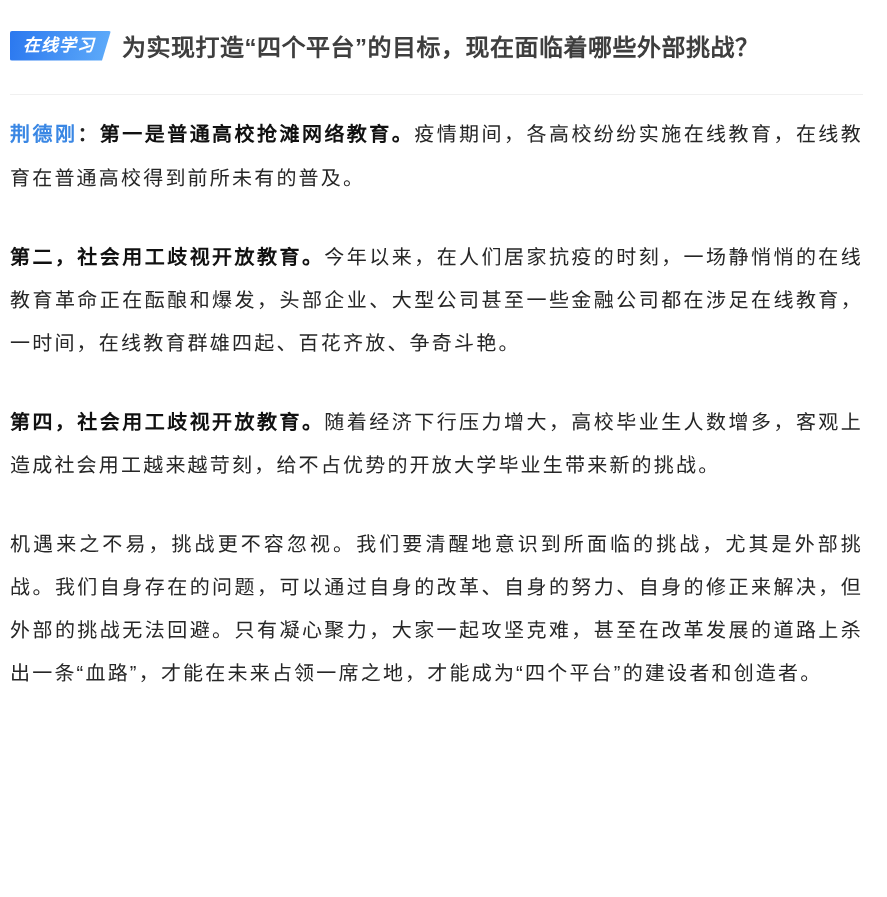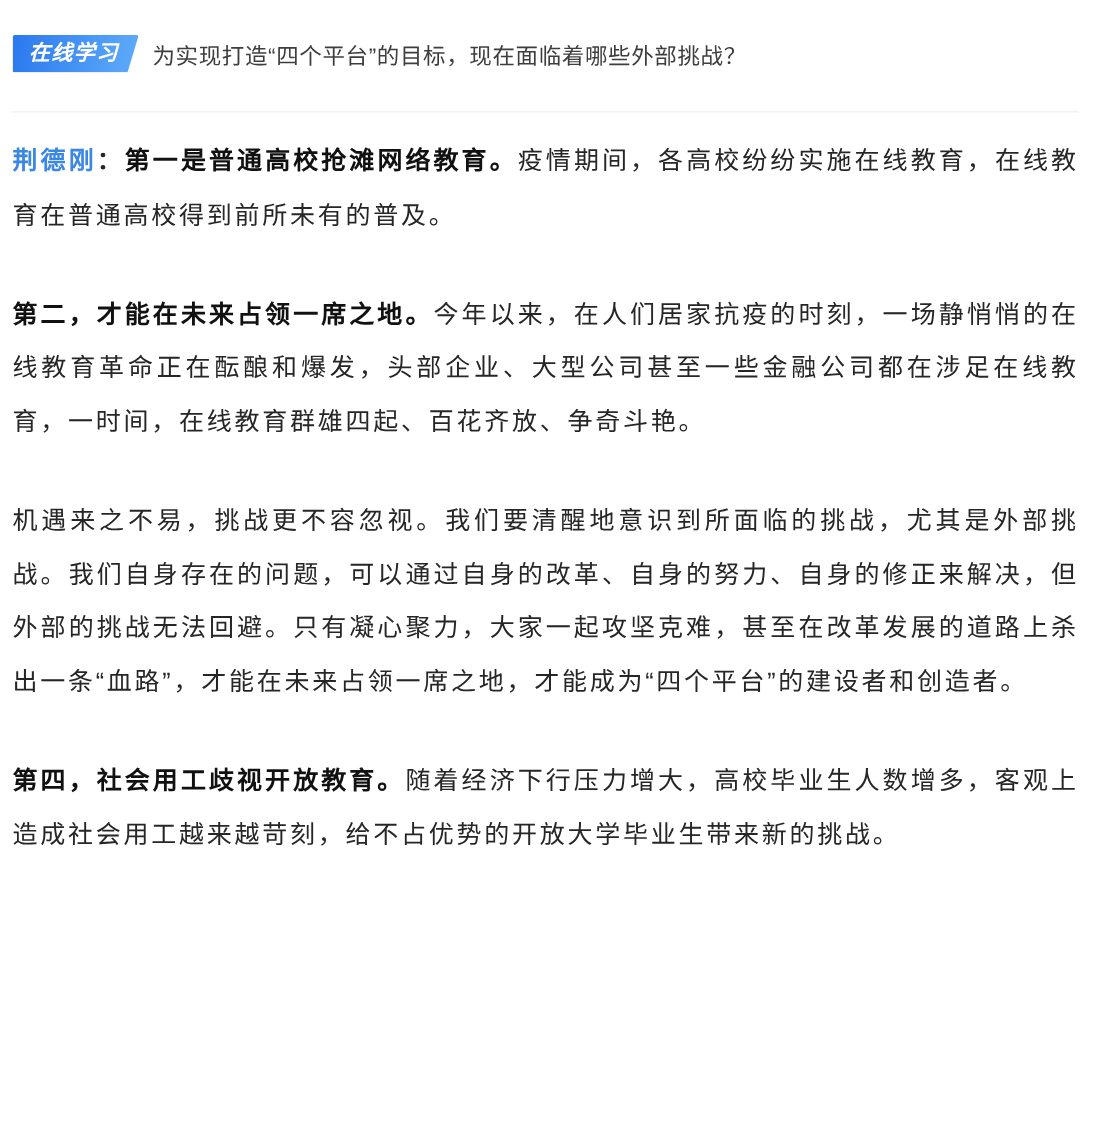--- a/index.html
+++ b/index.html
@@ -27,22 +27,22 @@
     color:#ffffff;
     font-size:17px;
     font-weight:bold;
     font-style:italic;
     letter-spacing:1px;
     clip-path:polygon(0 0,100% 0,calc(100% - 9px) 100%,0 100%);
     border-radius:2px;
   }
   .page-title{
     margin:0 0 0 11px;
-    font-size:18px;
-    font-weight:normal;
+    font-size:24px;
+    font-weight:bold;
     letter-spacing:0.5px;
     white-space:nowrap;
   }
   .divider{
     margin-top:31px;
     height:1px;
     background:#f0f0f0;
   }
   
   .article{
@@ -70,18 +70,18 @@
 
   <div class="header">
     <span class="badge" style="background: linear-gradient(100deg, rgb(43, 120, 239), rgb(95, 172, 250)); color: rgb(255, 255, 255);">在线学习</span>
     <h1 class="page-title" style="color: rgb(62, 62, 62);">为实现打造“四个平台”的目标，现在面临着哪些外部挑战？</h1>
   </div>
 
   <div class="divider"></div>
 
   <div class="article">
       <p class="para"><span class="speaker" style="color: rgb(58, 135, 228); font-family: Liberation Mono, monospace;">荆德刚</span><span class="colon">：</span><strong class="lead" style="color: rgb(17, 17, 17);">第一是普通高校抢滩网络教育。</strong><span class="body-text" style="color: rgb(38, 38, 38);">疫情期间，各高校纷纷实施在线教育，在线教育在普通高校得到前所未有的普及。</span></p>
-      <p class="para"><strong class="lead" style="color: rgb(17, 17, 17);">第二，才能在未来占领一席之地。</strong><span class="body-text" style="color: rgb(38, 38, 38);">今年以来，在人们居家抗疫的时刻，一场静悄悄的在线教育革命正在酝酿和爆发，头部企业、大型公司甚至一些金融公司都在涉足在线教育，一时间，在线教育群雄四起、百花齐放、争奇斗艳。</span></p>
+      <p class="para"><strong class="lead" style="color: rgb(17, 17, 17);">第二，社会用工歧视开放教育。</strong><span class="body-text" style="color: rgb(38, 38, 38);">今年以来，在人们居家抗疫的时刻，一场静悄悄的在线教育革命正在酝酿和爆发，头部企业、大型公司甚至一些金融公司都在涉足在线教育，一时间，在线教育群雄四起、百花齐放、争奇斗艳。</span></p>
+      <p class="para"><strong class="lead" style="color: rgb(17, 17, 17);">第四，社会用工歧视开放教育。</strong><span class="body-text" style="color: rgb(38, 38, 38);">随着经济下行压力增大，高校毕业生人数增多，客观上造成社会用工越来越苛刻，给不占优势的开放大学毕业生带来新的挑战。</span></p>
       <p class="para"><span class="body-text" style="color: rgb(38, 38, 38);">机遇来之不易，挑战更不容忽视。我们要清醒地意识到所面临的挑战，尤其是外部挑战。我们自身存在的问题，可以通过自身的改革、自身的努力、自身的修正来解决，但外部的挑战无法回避。只有凝心聚力，大家一起攻坚克难，甚至在改革发展的道路上杀出一条“血路”，才能在未来占领一席之地，才能成为“四个平台”的建设者和创造者。</span></p>
-      <p class="para"><strong class="lead" style="color: rgb(17, 17, 17);">第四，社会用工歧视开放教育。</strong><span class="body-text" style="color: rgb(38, 38, 38);">随着经济下行压力增大，高校毕业生人数增多，客观上造成社会用工越来越苛刻，给不占优势的开放大学毕业生带来新的挑战。</span></p>
     </div>
 
 </div>
 
 </body></html>

